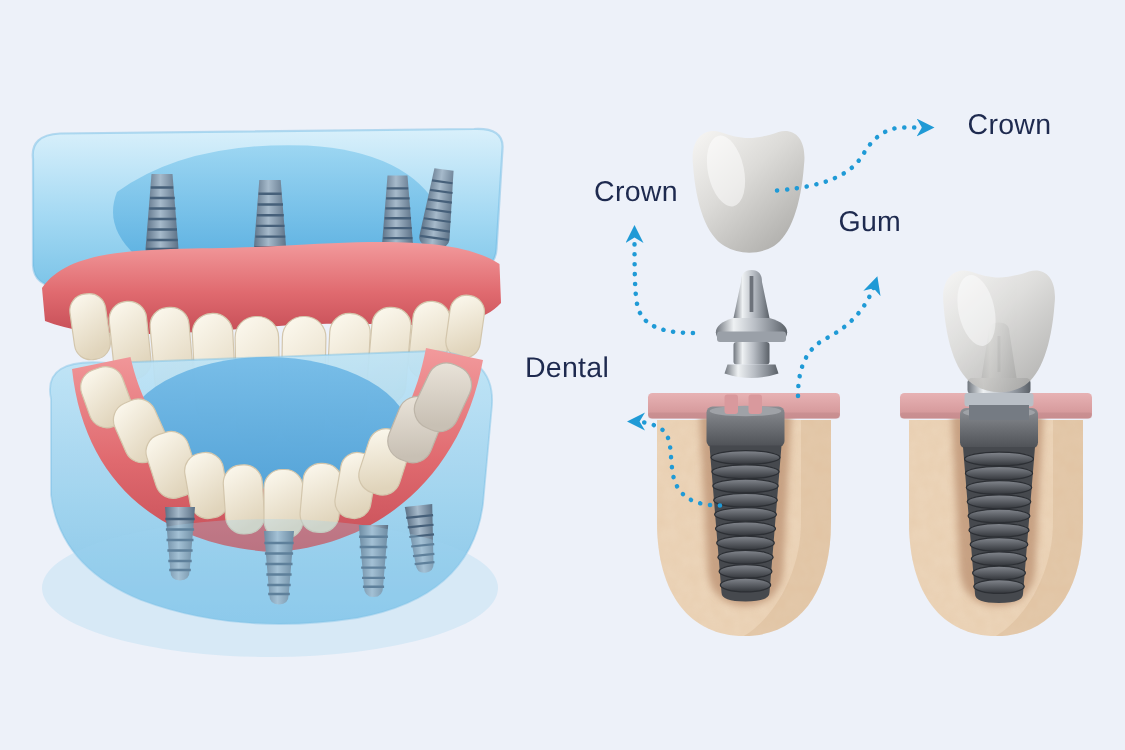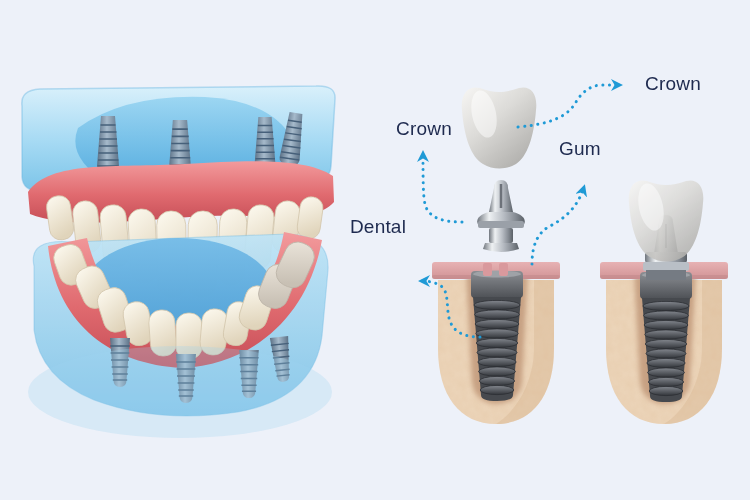--- a/index.html
+++ b/index.html
@@ -16,21 +16,21 @@
     color:var(--c-label-text,#1e2a4f);
     font-weight:normal;
     font-size:19px;
     line-height:26px;
     letter-spacing:.2px;
     white-space:nowrap;
   }
   #lab-post{left:396px;top:116px;}
   #lab-crown{left:645px;top:71px;}
   #lab-gum{left:559px;top:136px;}
-  #lab-dental-implant{left:330px;top:213px;width:96px;text-align:center;line-height:28px;}
+  #lab-dental-implant{left:330px;top:232px;width:96px;text-align:center;line-height:28px;}
 
   
   .acrylic{fill:url(#gradAcrylic);stroke:#6db8e2;stroke-width:1.5;stroke-opacity:.45;}
   .palate{fill:url(#gradPalate);opacity:.78;}
   .gum-upper,.gum-lower{fill:url(#gradGum);}
   .teeth rect{fill:url(#gradTooth);stroke:#d3c6ac;stroke-width:.8;}
   .teeth rect.grey{fill:url(#gradToothGrey);stroke:#bdb5a8;}
   .screw-body{fill:url(#gradScrew);}
   .screw-threads{stroke:#46607a;stroke-width:1.6;fill:none;}
   .blue-blob{fill:url(#gradBlob);opacity:.93;stroke:#69b6e2;stroke-width:1.2;stroke-opacity:.4;}

